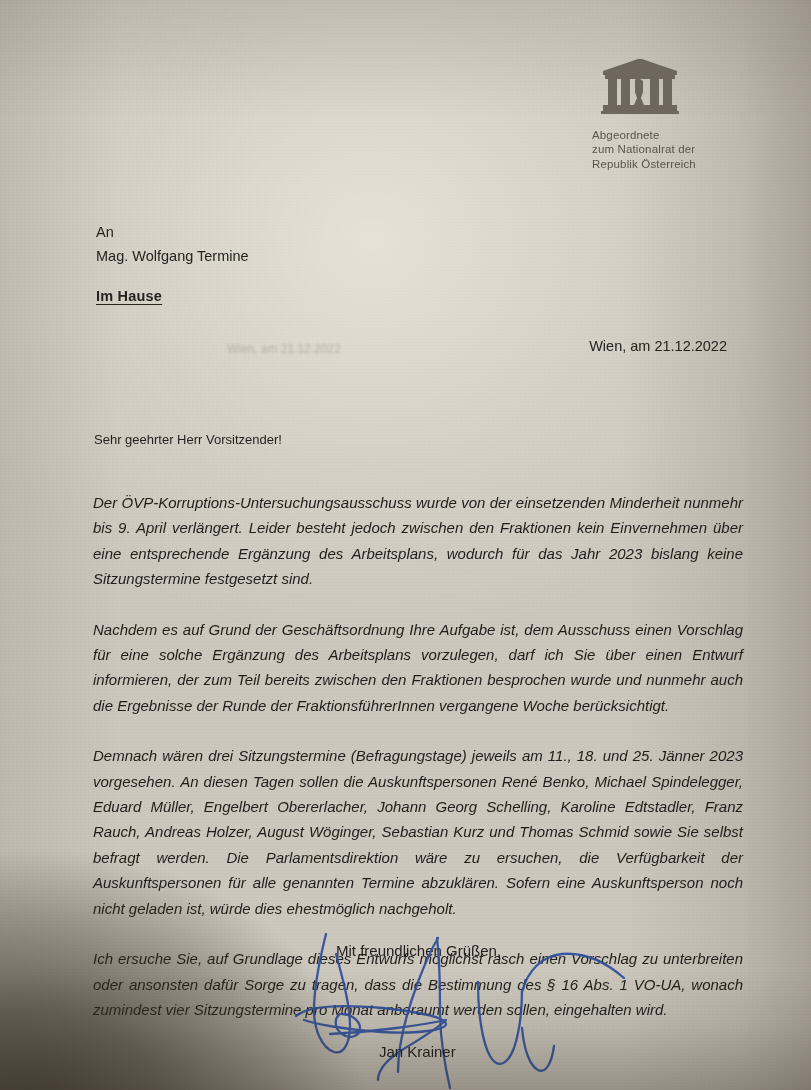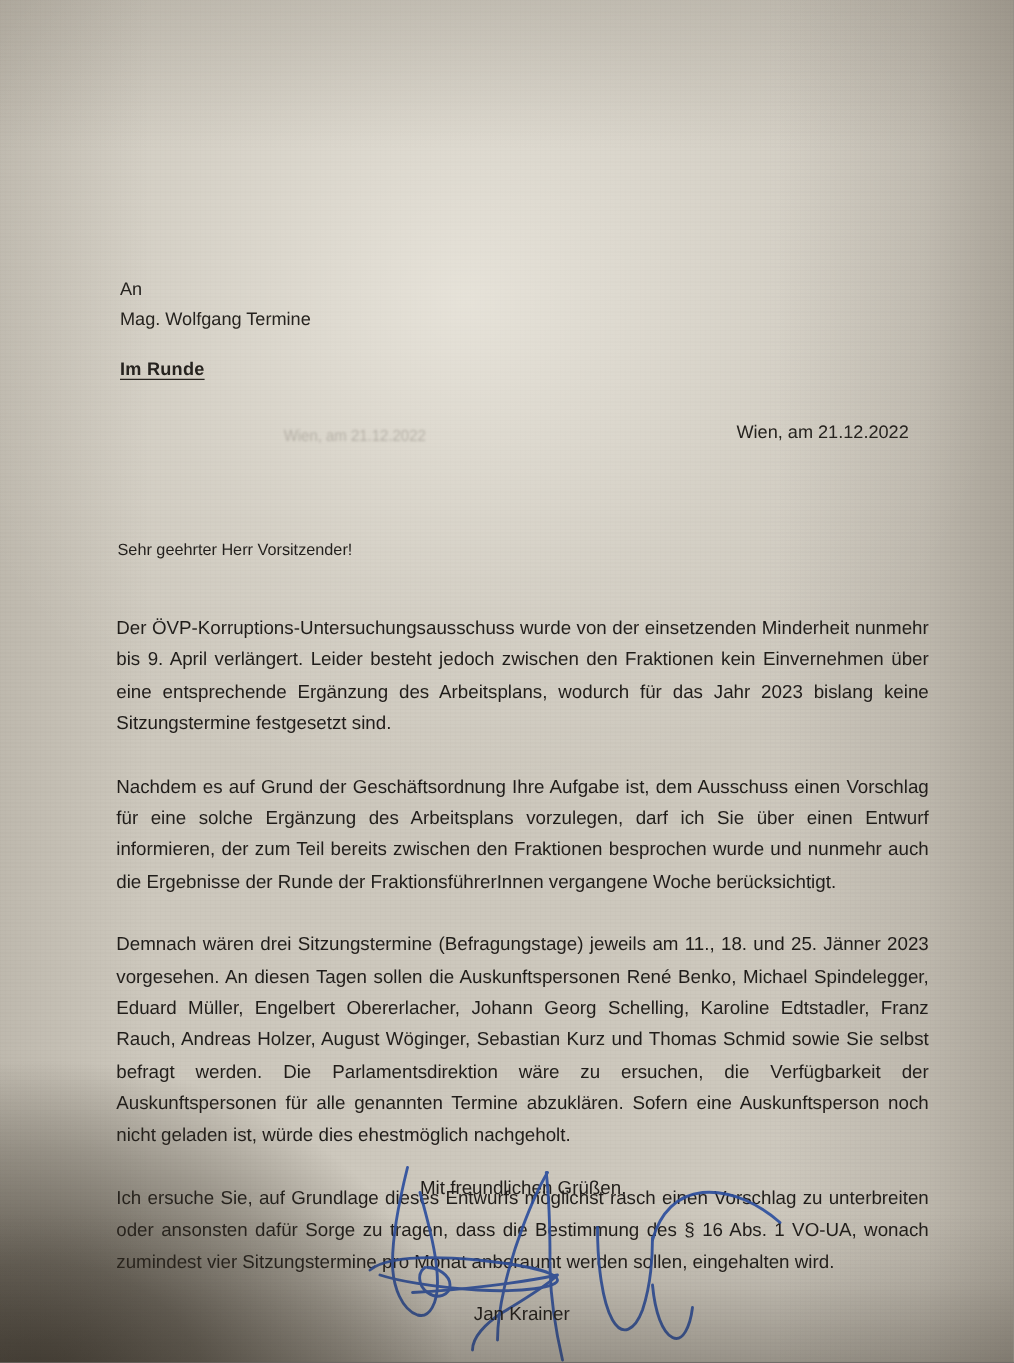--- a/index.html
+++ b/index.html
@@ -164,20 +164,21 @@
     width: 650px;
   }
   .para {
     font-size: 15px;
     line-height: 25.4px;
     text-align: justify;
     text-justify: inter-word;
     color: #201d1a;
     margin: 0 0 25px 0;
     hyphens: none;
+    font-style: italic;
   }
   .para:last-child { margin-bottom: 0; }
 
   
   .closing {
     position: absolute;
     left: 336px;
     top: 942px;
     font-size: 15px;
     color: #201d1a;
@@ -205,25 +206,50 @@
 
   <div class="paper-base"></div>
   <div class="grain"></div>
   <div class="light-wash"></div>
   <div class="edge-top"></div>
   <div class="edge-left"></div>
   <div class="edge-right"></div>
 
   <div class="content">
 
+    <div class="letterhead">
+      <svg class="crest" width="80" height="56" viewBox="0 0 80 56">
+        <g fill="#6e675b">
+
+          <path d="M3 13 L38 1 L42 1 L77 13 L77 17 L3 17 Z"></path>
+
+          <rect x="5" y="17" width="70" height="4"></rect>
+
+          <rect x="8" y="21" width="9" height="26"></rect>
+          <rect x="21" y="21" width="9" height="26"></rect>
+          <rect x="50" y="21" width="9" height="26"></rect>
+          <rect x="63" y="21" width="9" height="26"></rect>
+
+          <path d="M36 8 L39 8 L40 14 L40 21 L43 23 L43 34 L41 40 L44 47 L34 47 L37 40 L35 34 L35 22 L37 20 Z"></path>
+
+          <rect x="3" y="47" width="74" height="6"></rect>
+          <rect x="1" y="53" width="78" height="3"></rect>
+        </g>
+      </svg>
+      <div class="letterhead-lines">
+        <div>Abgeordnete</div>
+        <div>zum Nationalrat der</div>
+        <div>Republik Österreich</div>
+      </div>
+    </div>
 
     <div class="recipient">
       <div class="an">An</div>
       <div class="name">Mag. Wolfgang Termine</div>
-      <div class="imhause">Im Runde</div>
+      <div class="imhause">Im Hause</div>
     </div>
 
     <div class="ghost">Wien, am 21.12.2022</div>
     <div class="dateline">Wien, am 21.12.2022</div>
 
     <div class="salutation">Sehr geehrter Herr Vorsitzender!</div>
 
     <div class="body-block">
       <p class="para">Der ÖVP-Korruptions-Untersuchungsausschuss wurde von der einsetzenden Minderheit nunmehr bis 9. April verlängert. Leider besteht jedoch zwischen den Fraktionen kein Einvernehmen über eine entsprechende Ergänzung des Arbeitsplans, wodurch für das Jahr 2023 bislang keine Sitzungstermine festgesetzt sind.</p>
       <p class="para">Nachdem es auf Grund der Geschäftsordnung Ihre Aufgabe ist, dem Ausschuss einen Vorschlag für eine solche Ergänzung des Arbeitsplans vorzulegen, darf ich Sie über einen Entwurf informieren, der zum Teil bereits zwischen den Fraktionen besprochen wurde und nunmehr auch die Ergebnisse der Runde der FraktionsführerInnen vergangene Woche berücksichtigt.</p>

